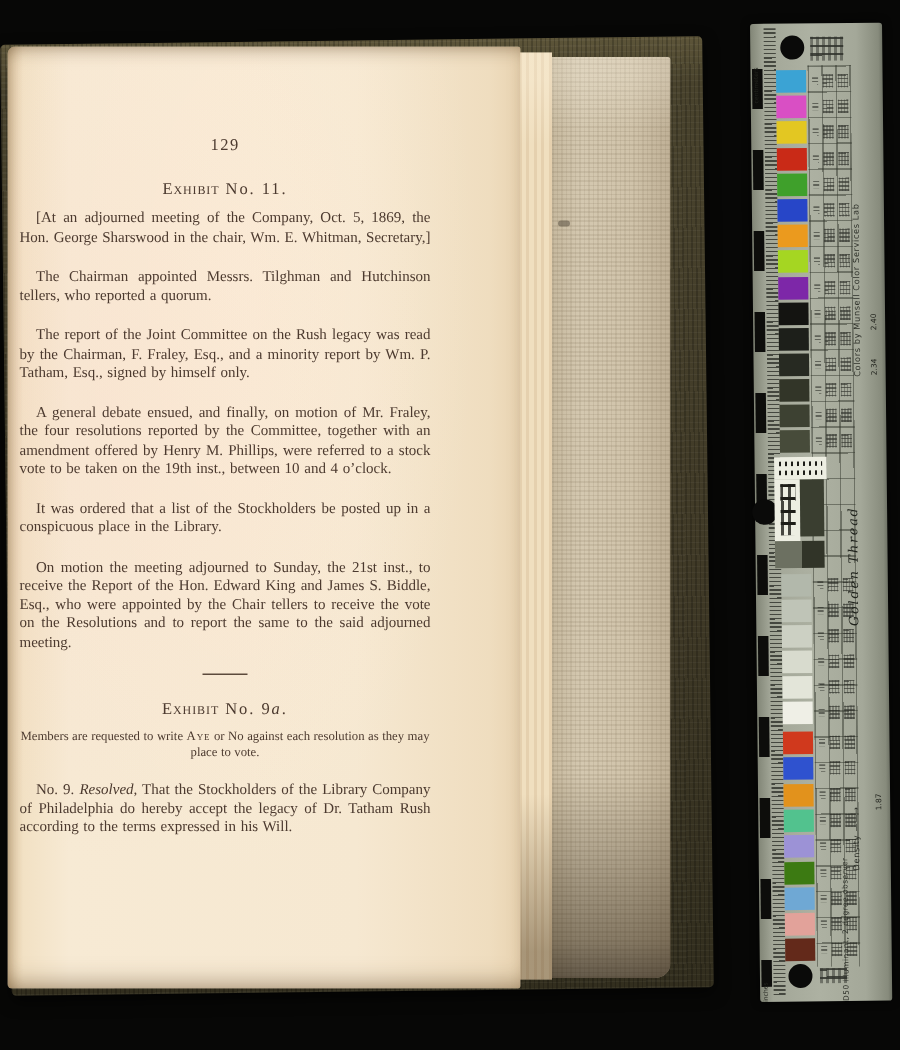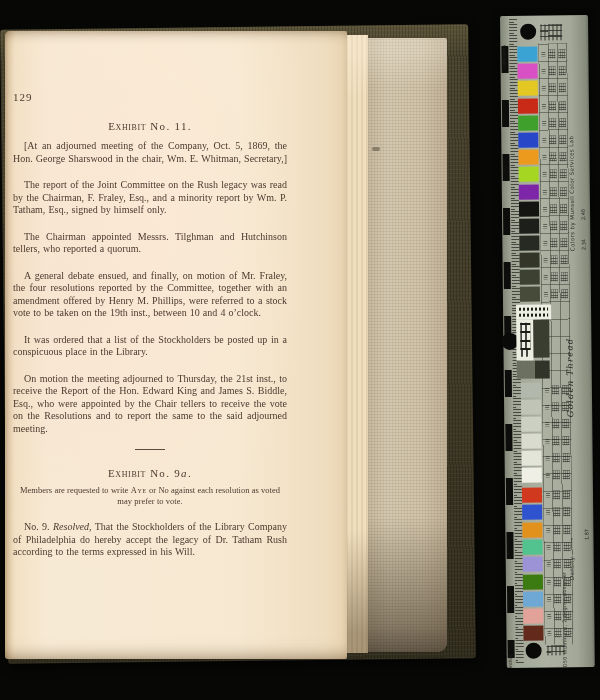--- a/index.html
+++ b/index.html
@@ -32,21 +32,21 @@
       radial-gradient(ellipse at 18% 38%,rgba(248,214,199,.28),transparent 55%),
       radial-gradient(ellipse at 45% 25%,rgba(255,240,220,.5),transparent 60%),
       linear-gradient(90deg,#e3cca8 0,#f2e1c4 3%,#f7ead4 12%,#f6e8d1 68%,#efddbf 94%,#e8d3b1 100%);
     box-shadow:inset 0 9px 12px -8px rgba(95,70,38,.5), inset 0 -12px 16px -10px rgba(95,70,38,.55),
                inset 6px 0 10px -7px rgba(95,70,38,.45);}
   .speck{position:absolute;left:372px;top:147px;width:8px;height:4px;border-radius:2px;
     background:rgba(90,80,66,.55);}
 
   
   .page-content{position:absolute;left:8px;top:60px;width:274px;color:#4c3a2f;}
-  .page-number{font-size:11px;letter-spacing:1px;}
+  .page-number{text-align:center;font-size:11px;letter-spacing:1px;}
   .exhibit-h{text-align:center;font-size:11px;letter-spacing:1.3px;margin:17px 0 0;}
   .r-sc{font-variant:small-caps;letter-spacing:.6px;}
   .r-i{font-style:italic;}
   .para{margin:14px 0 0;font-size:10px;line-height:12.5px;text-align:justify;text-indent:11px;
         word-spacing:.6px;}
   .p-first{margin-top:8px;}
   .p-italic{font-style:italic;}
   .p-note{font-size:8.5px;line-height:11px;text-indent:0;text-align:center;margin-top:6px;word-spacing:.2px;}
   .divider{width:30px;border:0;border-top:1.5px solid #5c4a3c;margin:14px auto 0;}
 
@@ -109,28 +109,28 @@
   <div class="cover"></div>
   <div class="linen"></div>
   <div class="page-edges"></div>
 
   <div class="page">
     <div class="page-content">
       <div class="page-number">129</div>
       <div id="sections">
           <div class="exhibit-h"><span class="r-sc">Exhibit</span><span> No. 11.</span></div>
           <p class="para p-first"><span>[At an adjourned meeting of the Company, Oct. 5, 1869, the Hon. George Sharswood in the chair, Wm. E. Whitman, Secretary,]</span></p>
+          <p class="para"><span>The Chairman appointed Messrs. Tilghman and Hutchinson tellers, who reported a quorum.</span></p>
           <p class="para"><span>The report of the Joint Committee on the Rush legacy was read by the Chairman, F. Fraley, Esq., and a minority report by Wm. P. Tatham, Esq., signed by himself only.</span></p>
-          <p class="para"><span>The Chairman appointed Messrs. Tilghman and Hutchinson tellers, who reported a quorum.</span></p>
           <p class="para"><span>A general debate ensued, and finally, on motion of Mr. Fraley, the four resolutions reported by the Committee, together with an amendment offered by Henry M. Phillips, were referred to a stock vote to be taken on the 19th inst., between 10 and 4 o’clock.</span></p>
           <p class="para"><span>It was ordered that a list of the Stockholders be posted up in a conspicuous place in the Library.</span></p>
-          <p class="para"><span>On motion the meeting adjourned to Thursday, the 21st inst., to receive the Report of the Hon. Edward King and James S. Biddle, Esq., who were appointed by the Chair tellers to receive the vote on the Resolutions and to report the same to the said adjourned meeting.</span></p>
+          <p class="para"><span>On motion the meeting adjourned to Sunday, the 21st inst., to receive the Report of the Hon. Edward King and James S. Biddle, Esq., who were appointed by the Chair tellers to receive the vote on the Resolutions and to report the same to the said adjourned meeting.</span></p>
           <hr class="divider">
           <div class="exhibit-h"><span class="r-sc">Exhibit</span><span> No. 9</span><span class="r-i">a</span><span>.</span></div>
-          <p class="para p-note"><span>Members are requested to write </span><span class="r-sc">Aye</span><span> or No against each resolution as voted may prefer to vote.</span></p>
+          <p class="para p-note"><span>Members are requested to write </span><span class="r-sc">Aye</span><span> or No against each resolution as they may place to vote.</span></p>
           <p class="para"><span>No. 9. </span><span class="r-i">Resolved,</span><span> That the Stockholders of the Library Company of Philadelphia do hereby accept the legacy of Dr. Tatham Rush according to the terms expressed in his Will.</span></p>
         </div>
     </div>
   </div>
   <div class="speck"></div>
 
   <div class="ruler">
     <div class="r-bars"></div>
     <div class="r-ticks"></div>
     <div class="r-table"></div>

